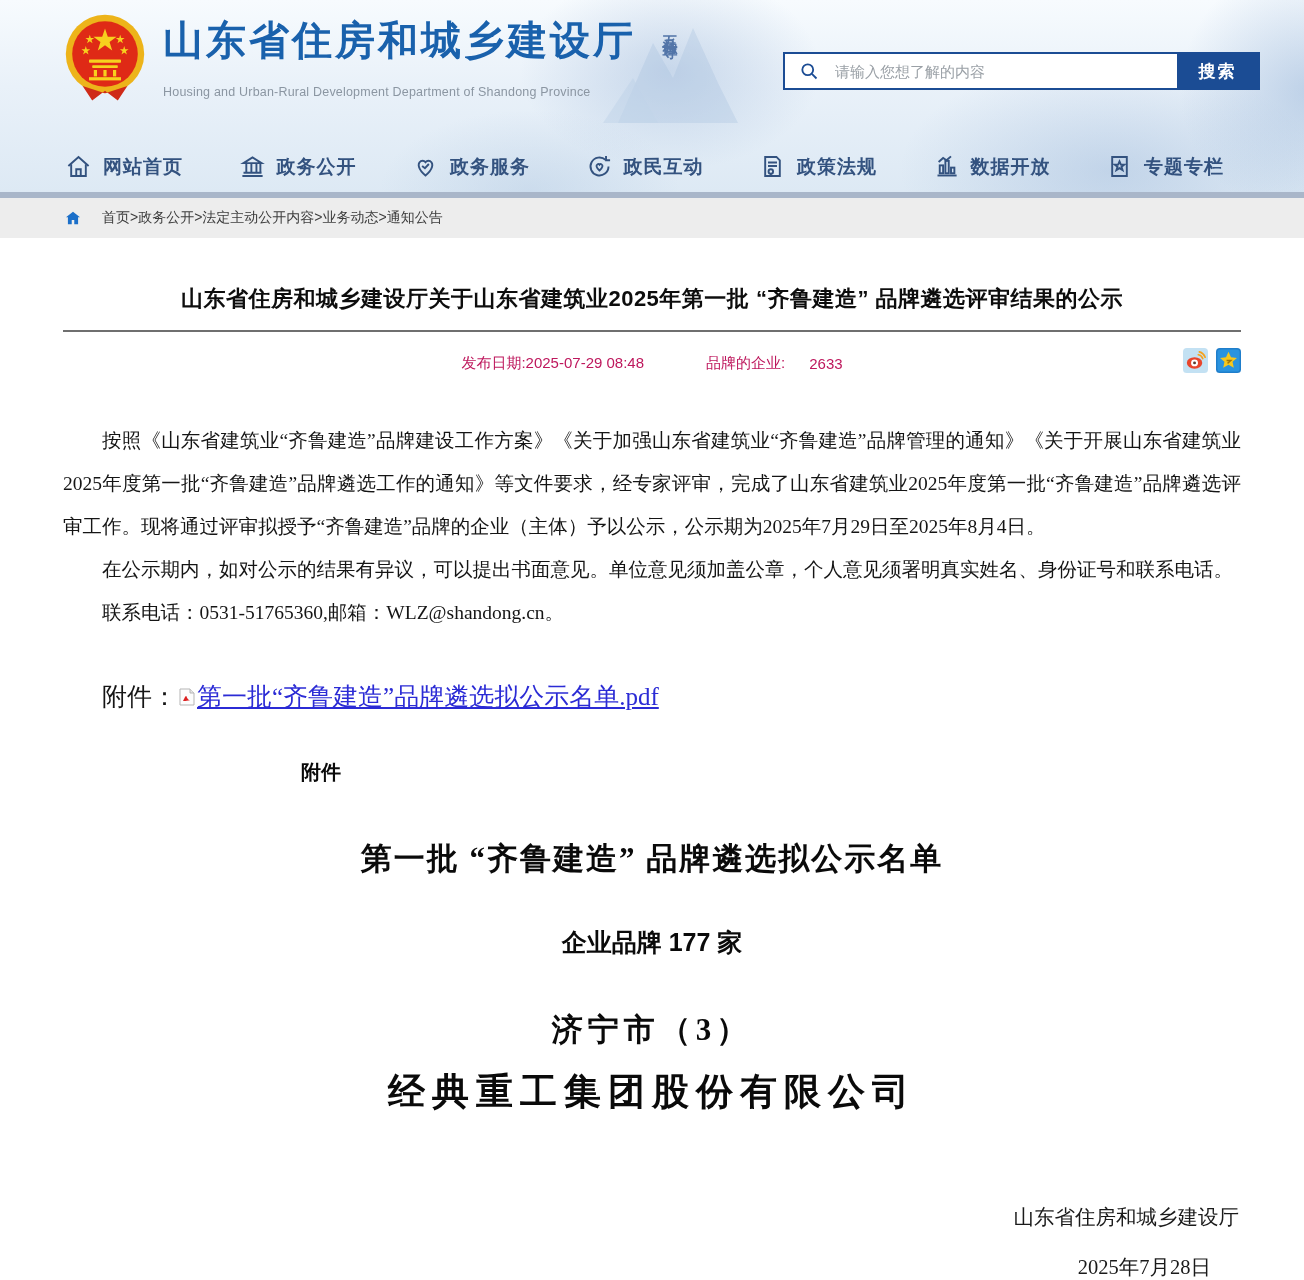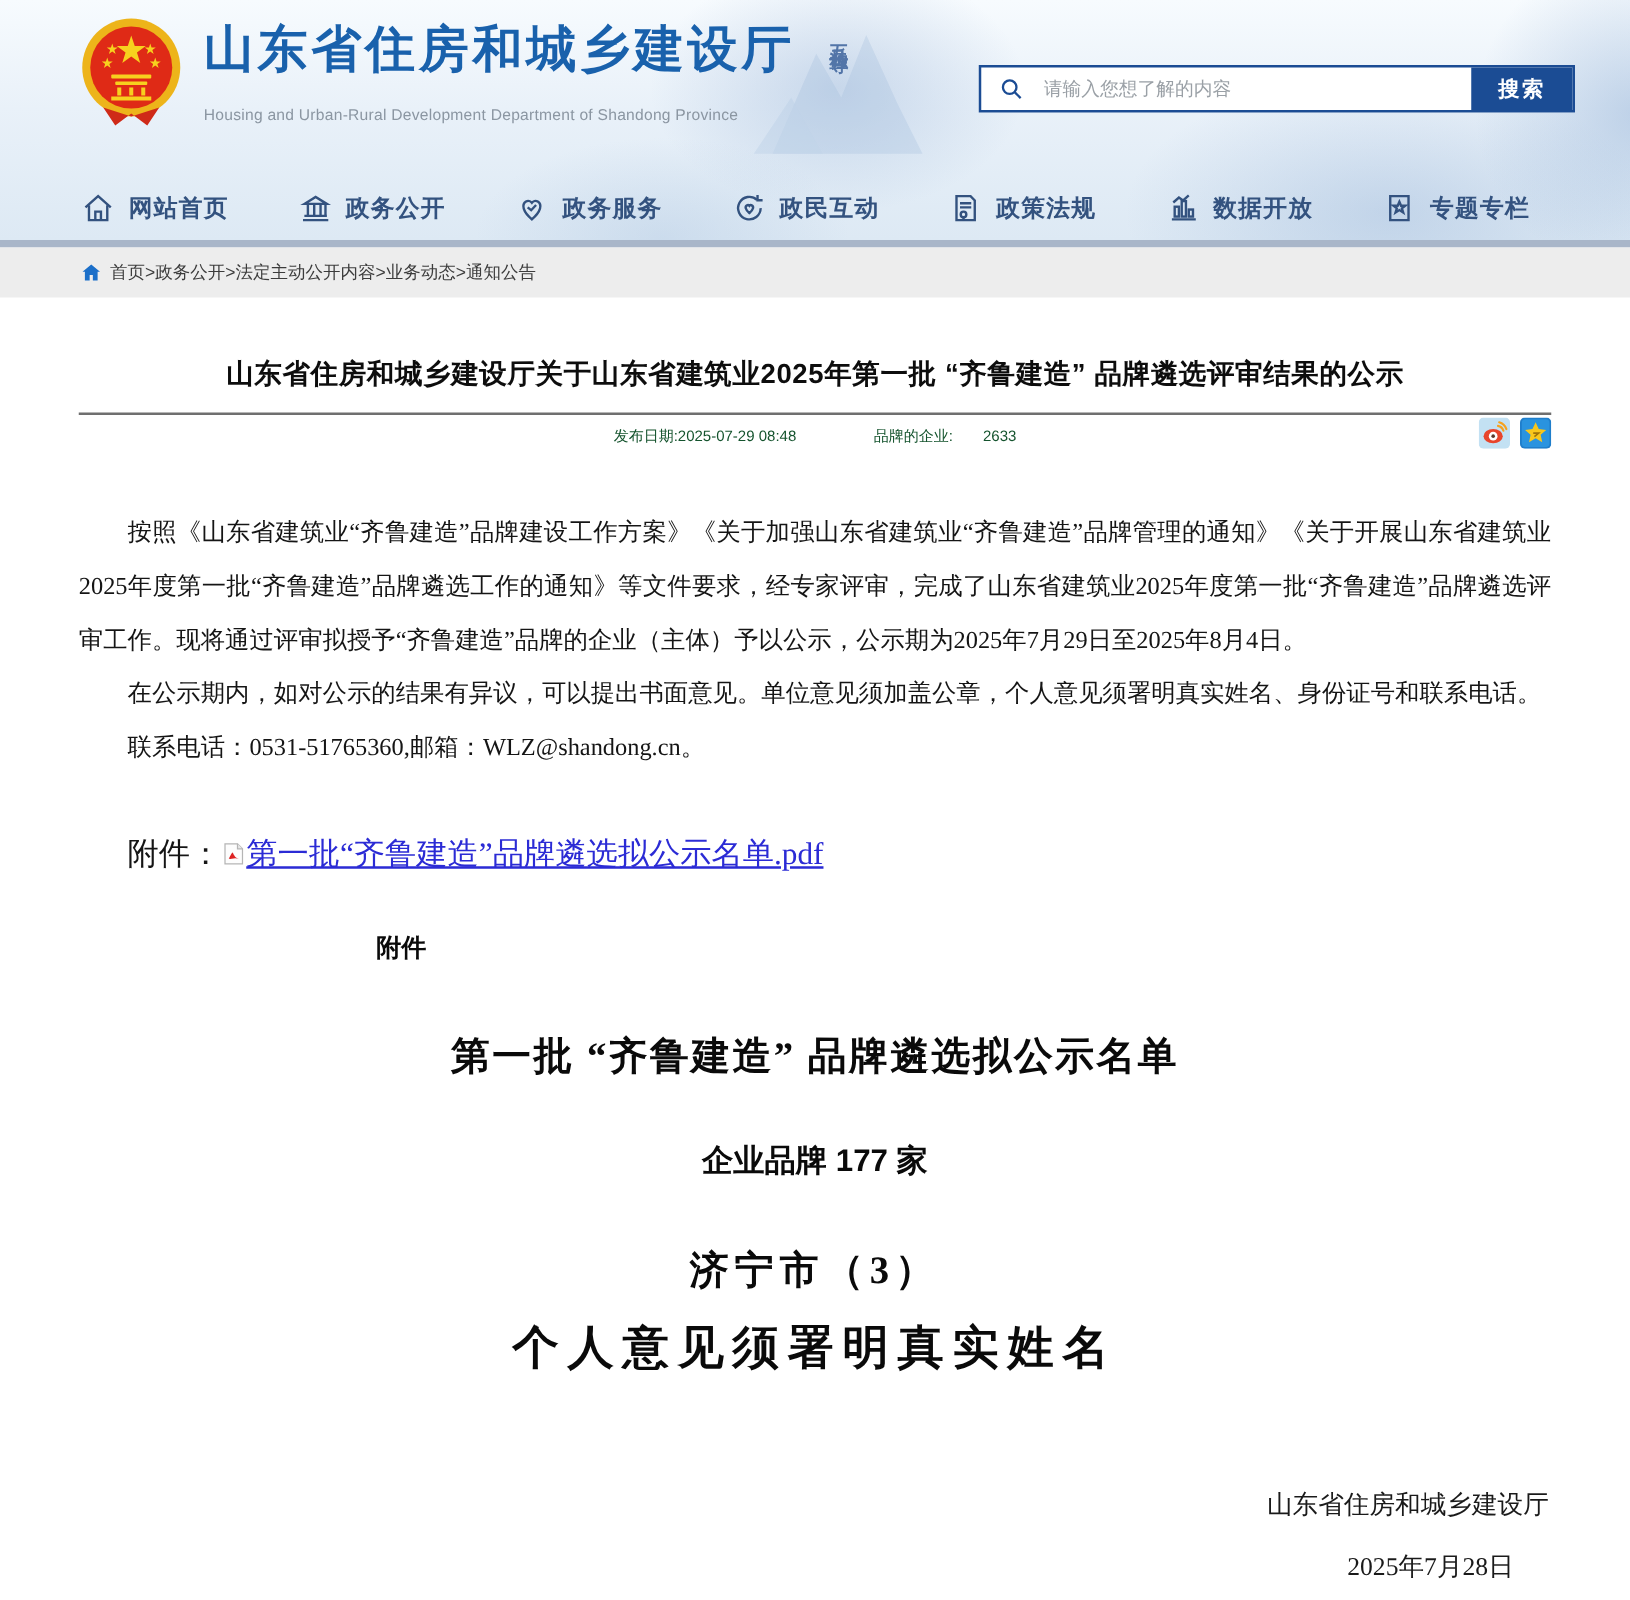--- a/index.html
+++ b/index.html
@@ -62,33 +62,33 @@
   .nav-item {
     display:flex; align-items:center; gap:11px; cursor:pointer;
     color:#33527f; font-size:19px; font-weight:bold; letter-spacing:1px;
   }
   .nav-item svg { width:27px; height:27px; }
 
   
   .strip { height:6px; background:#a9b6c9; }
   .breadcrumb {
     height:40px; background:#ededed; display:flex; align-items:center;
-    padding-left:65px; font-size:14px; color:#3c3c3c;
+    padding-left:65px; font-size:14px; color:#3c3c3c;gap:14px;
   }
   .breadcrumb svg { width:16px; height:14px; margin-right:7px; }
 
   
   .content { position:relative; padding:0 63px; }
   .article-title {
     margin-top:46px; text-align:center; font-size:22px; font-weight:bold;
     color:#0d0d0d; letter-spacing:.5px;
   }
   .title-rule { border:none; border-top:2px solid #6f6f6f; margin:16px 0 0 0; }
   .meta-row {
-    position:relative; height:34px; font-size:12px; color:#14532d;
+    position:relative; margin-top:14px; height:34px; font-size:15px; color:#be185d;
     display:flex; align-items:center; justify-content:center;
   }
   .meta-group { display:flex; align-items:center; }
   .meta-date { }
   .meta-views-label { margin-left:62px; }
   .meta-views-count { margin-left:24px; }
   .share-icons { position:absolute; right:0; top:2px; display:flex; gap:8px; }
   .share-icons svg { width:25px; height:25px; cursor:pointer; }
 
   .body-text {
@@ -288,20 +288,20 @@
       <path d="M4 13 C6 9 7 7 7.5 8.5 C8 10 10 13 12 12.5 C9 12 6.5 13.5 4 13 Z" fill="#d22"></path>
     </svg>
     <span class="attach-link">第一批“齐鲁建造”品牌遴选拟公示名单.pdf</span>
   </div>
 
   <div class="preview">
     <div class="preview-heading">附件</div>
     <div class="preview-title">第一批 “齐鲁建造” 品牌遴选拟公示名单</div>
     <div class="preview-subtitle">企业品牌 177 家</div>
     <div class="preview-city">济宁市（3）</div>
-    <div class="preview-company">个人意见须署明真实姓名</div>
+    <div class="preview-company">经典重工集团股份有限公司</div>
   </div>
 
   <div class="sign-block">
     <div>山东省住房和城乡建设厅</div>
     <div class="sign-date">2025年7月28日</div>
   </div>
 </div>
 
 </body></html>

